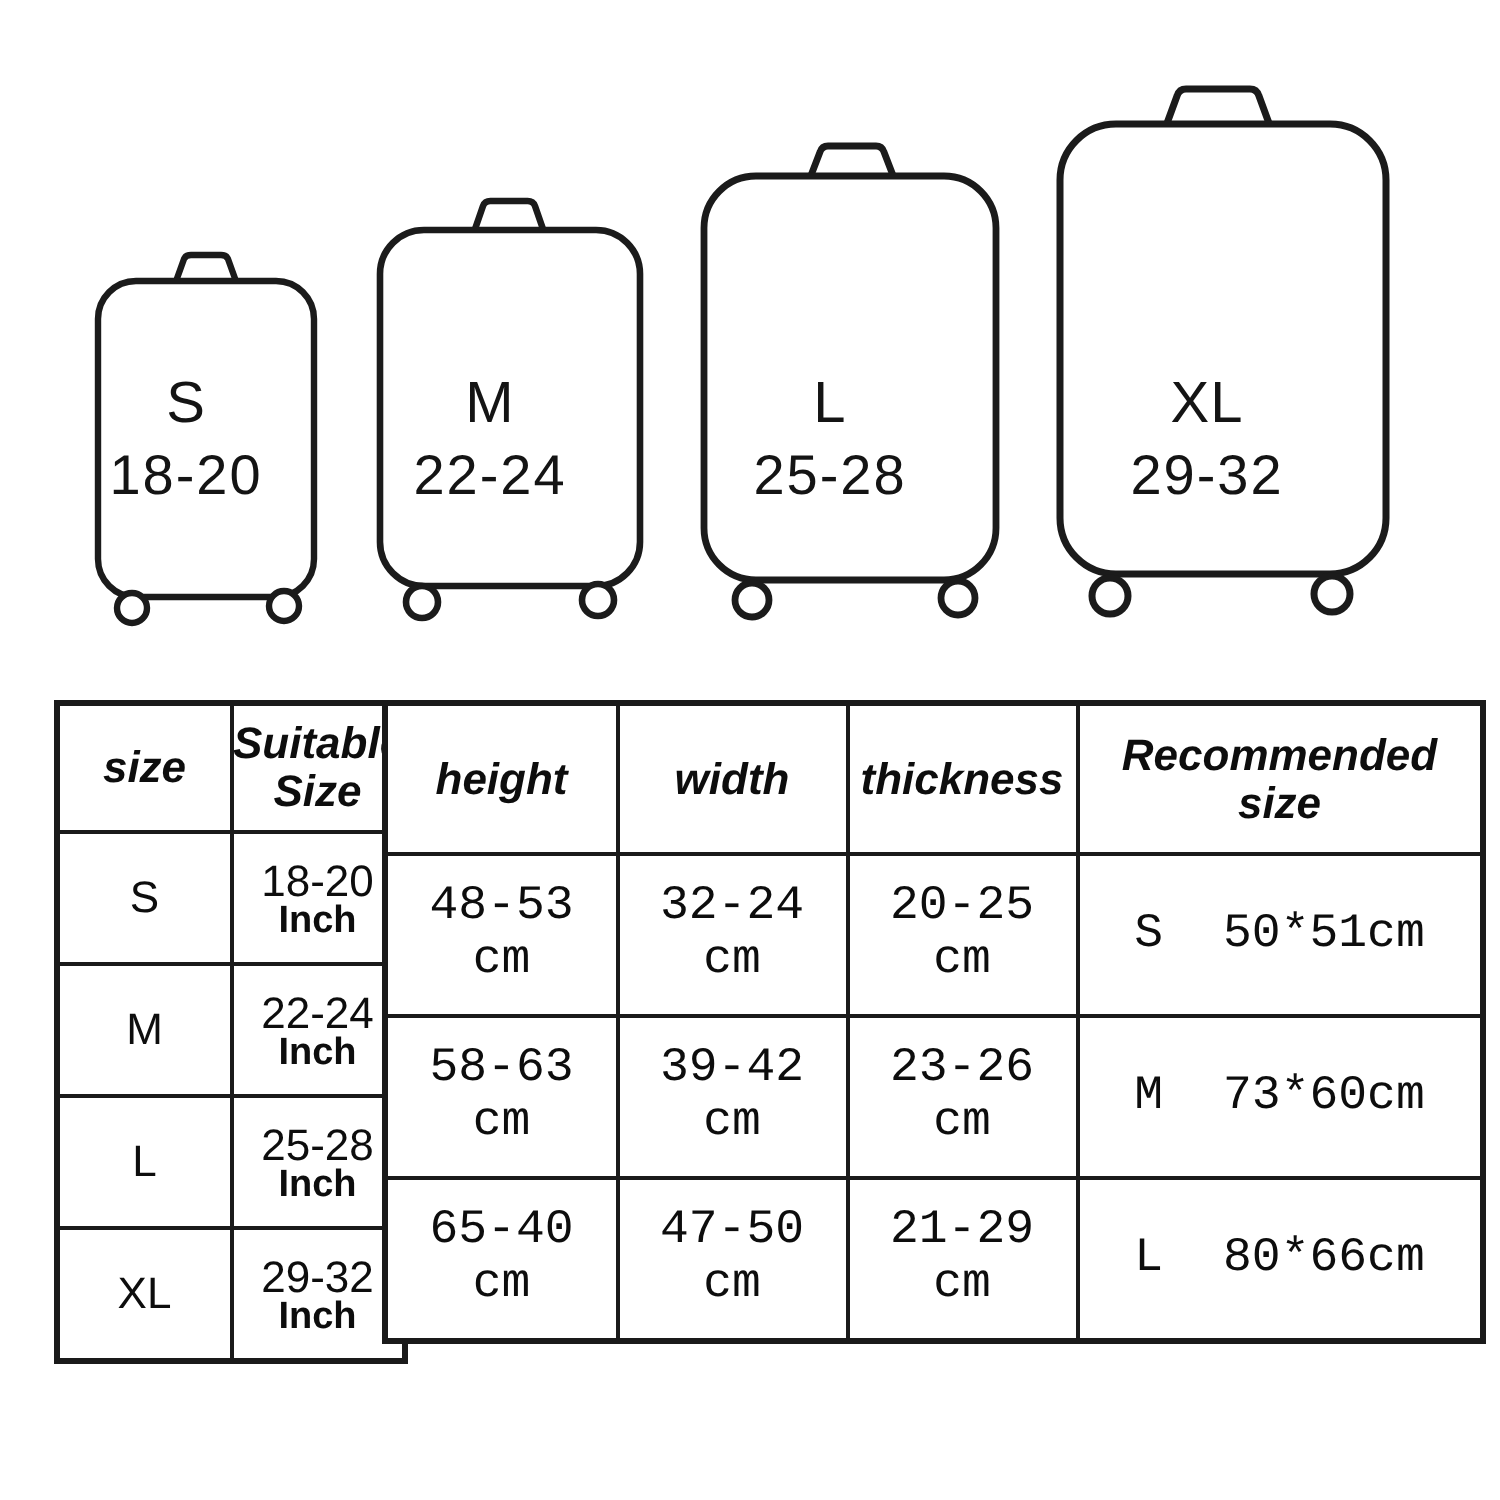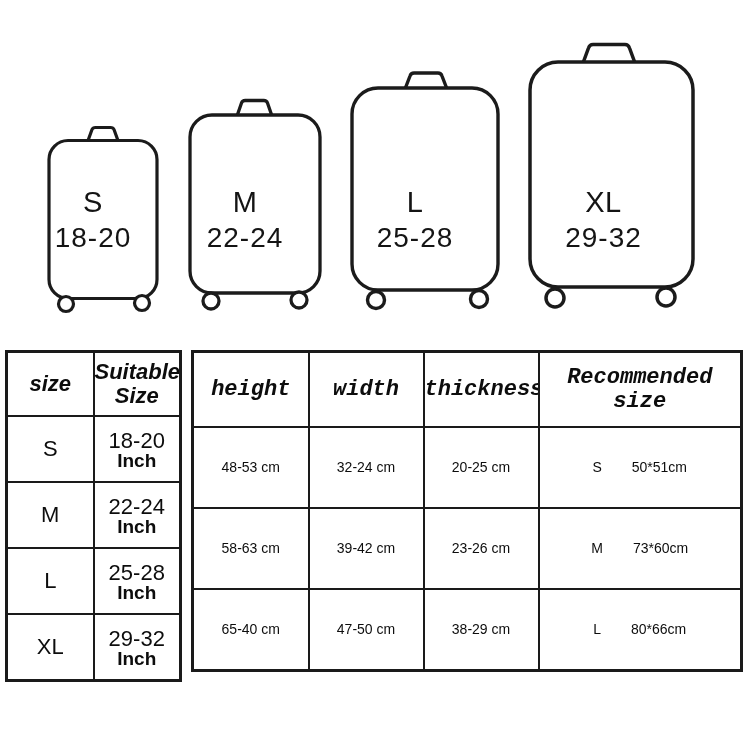--- a/index.html
+++ b/index.html
@@ -62,43 +62,43 @@
     overflow: hidden;
   }
   th {
     font-style: italic;
     font-weight: bold;
     font-size: 22px;
     line-height: 24px;
   }
 
   .size-table {
-    left: 5px;
+    left: 27px;
     top: 350px;
     width: 174px;
     height: 321px;
   }
   .size-table th { height: 62px; }
   .size-table td { height: 64px; font-size: 22px; }
   .size-table .range-line { display: block; line-height: 22px; }
   .unit-line {
     display: block;
     font-weight: bold;
     font-size: 19px;
     line-height: 17px;
   }
 
   .dim-table {
     left: 191px;
     top: 350px;
     width: 549px;
     height: 322px;
   }
-  .dim-table th { height: 60px; font-family: Liberation Mono, monospace; }
-  .dim-table td { height: 65px; font-size: 14px; }
+  .dim-table th { height: 60px; }
+  .dim-table td { height: 65px; font-size: 24px; font-family: Liberation Mono, monospace; }
 
   .rec-cell-inner {
     display: flex;
     justify-content: center;
     align-items: center;
     gap: 30px;
   }
 </style>
 </head>
 <body>
@@ -238,21 +238,21 @@
       <td>
         <div class="rec-cell-inner">
           <span>M</span>
           <span>73*60cm</span>
         </div>
       </td>
     </tr>
     <tr>
       <td>65-40 cm</td>
       <td>47-50 cm</td>
-      <td>38-29 cm</td>
+      <td>21-29 cm</td>
       <td>
         <div class="rec-cell-inner">
           <span>L</span>
           <span>80*66cm</span>
         </div>
       </td>
     </tr>
   </tbody>
     </table>
 

